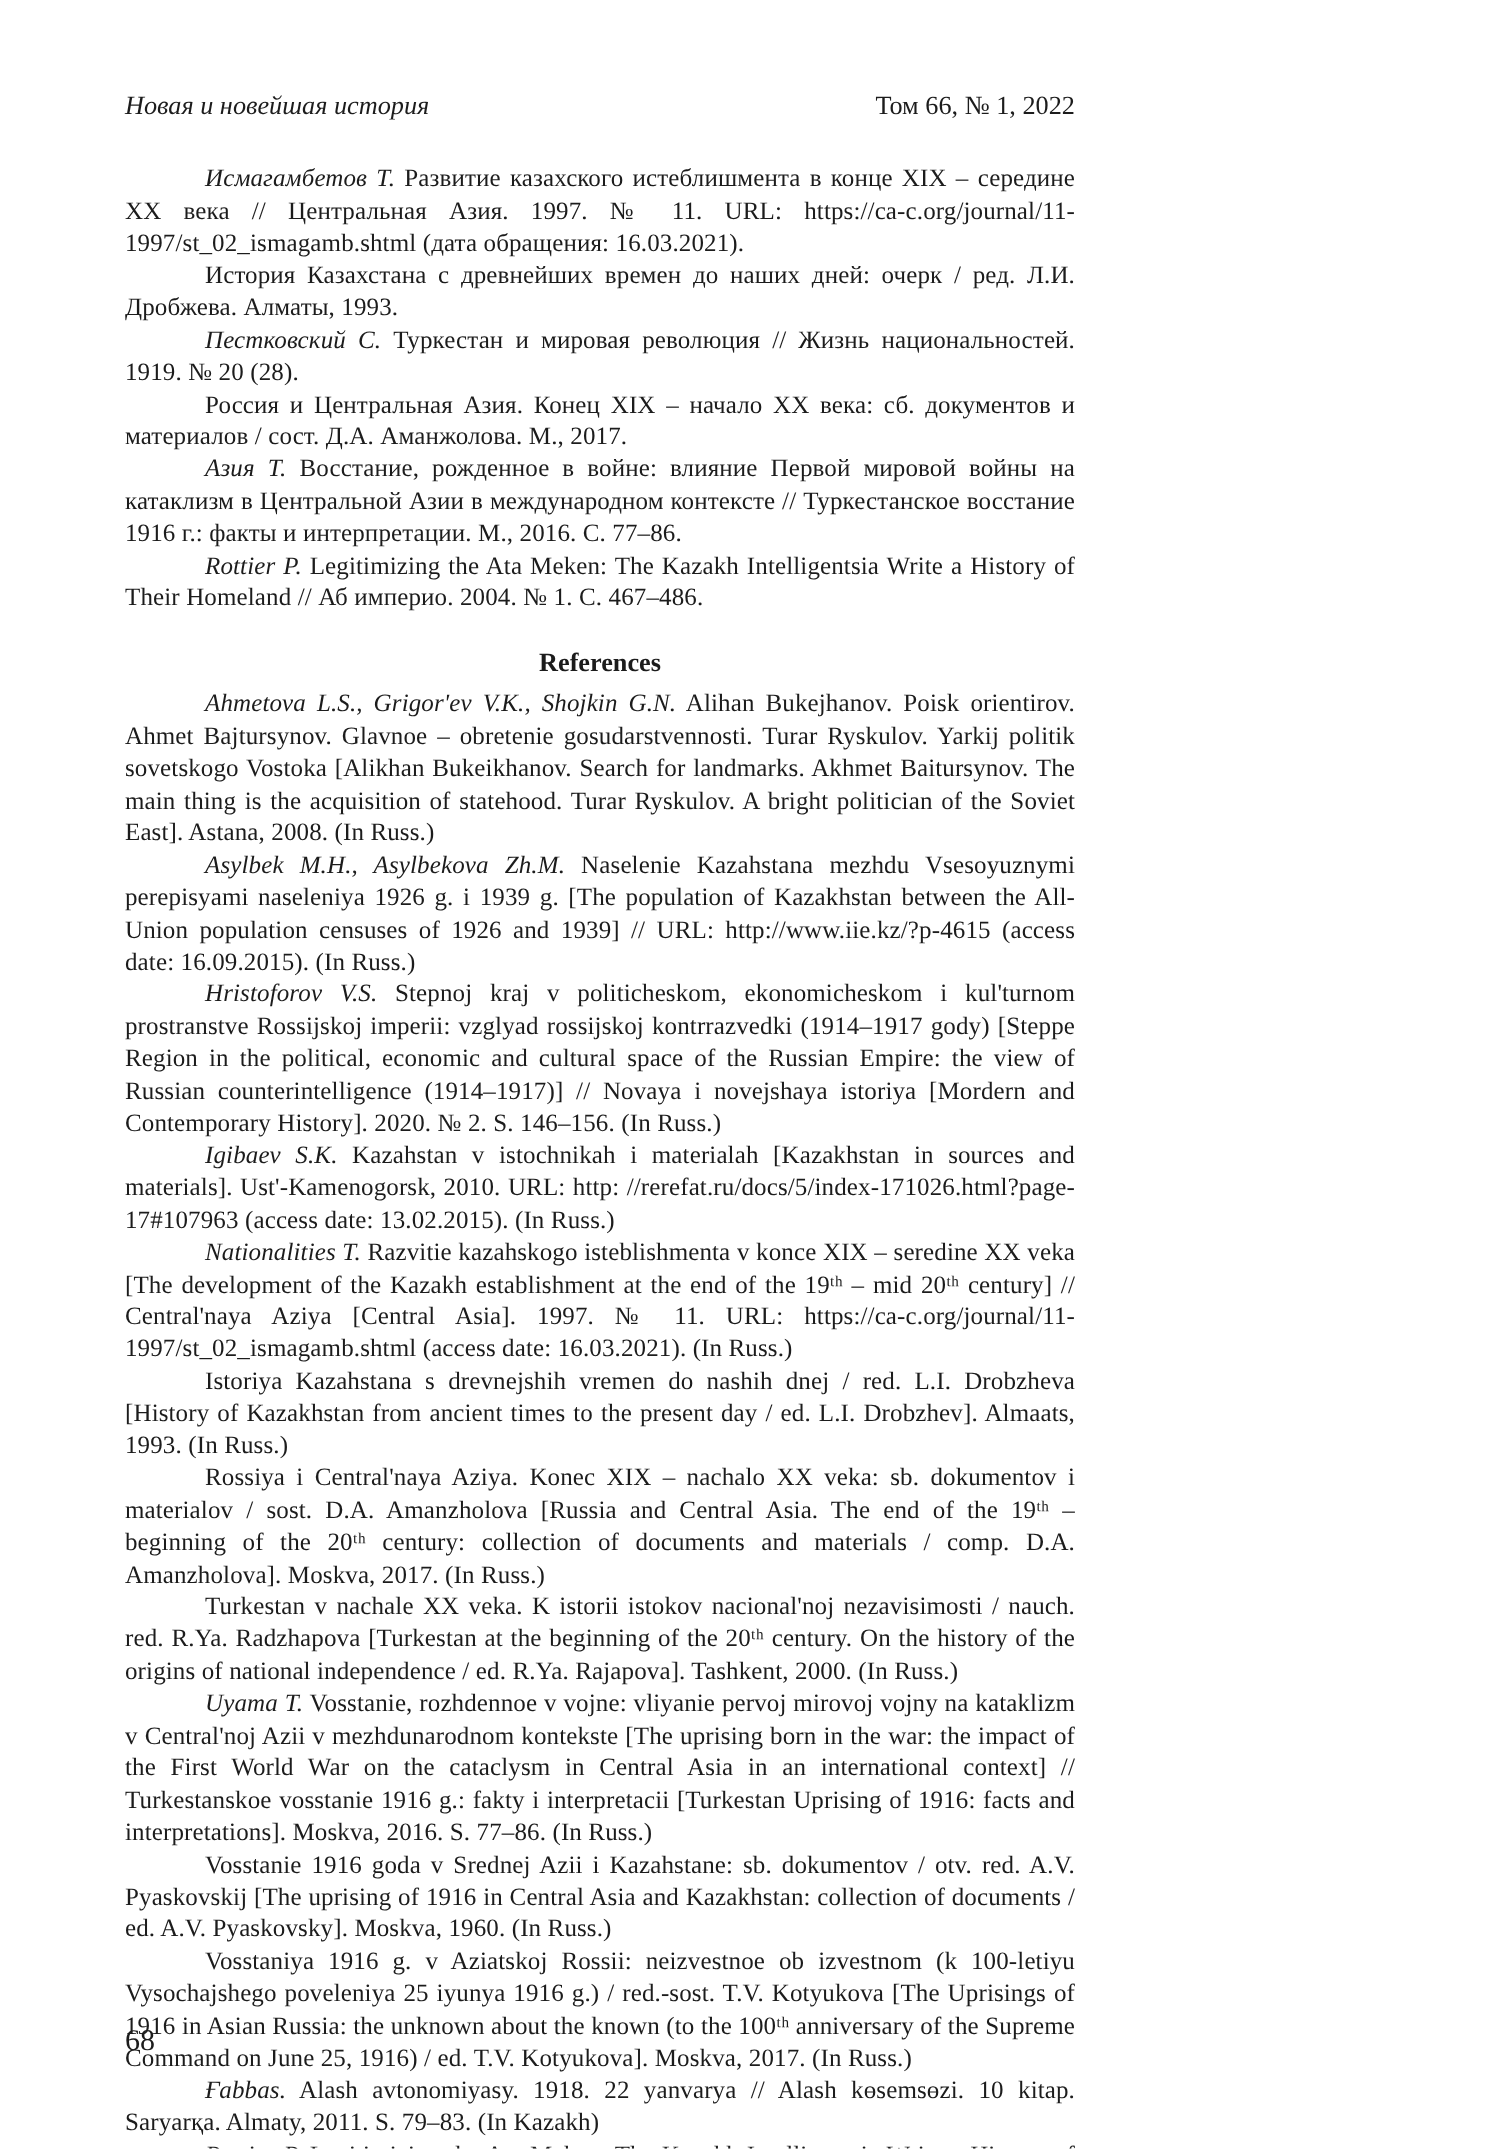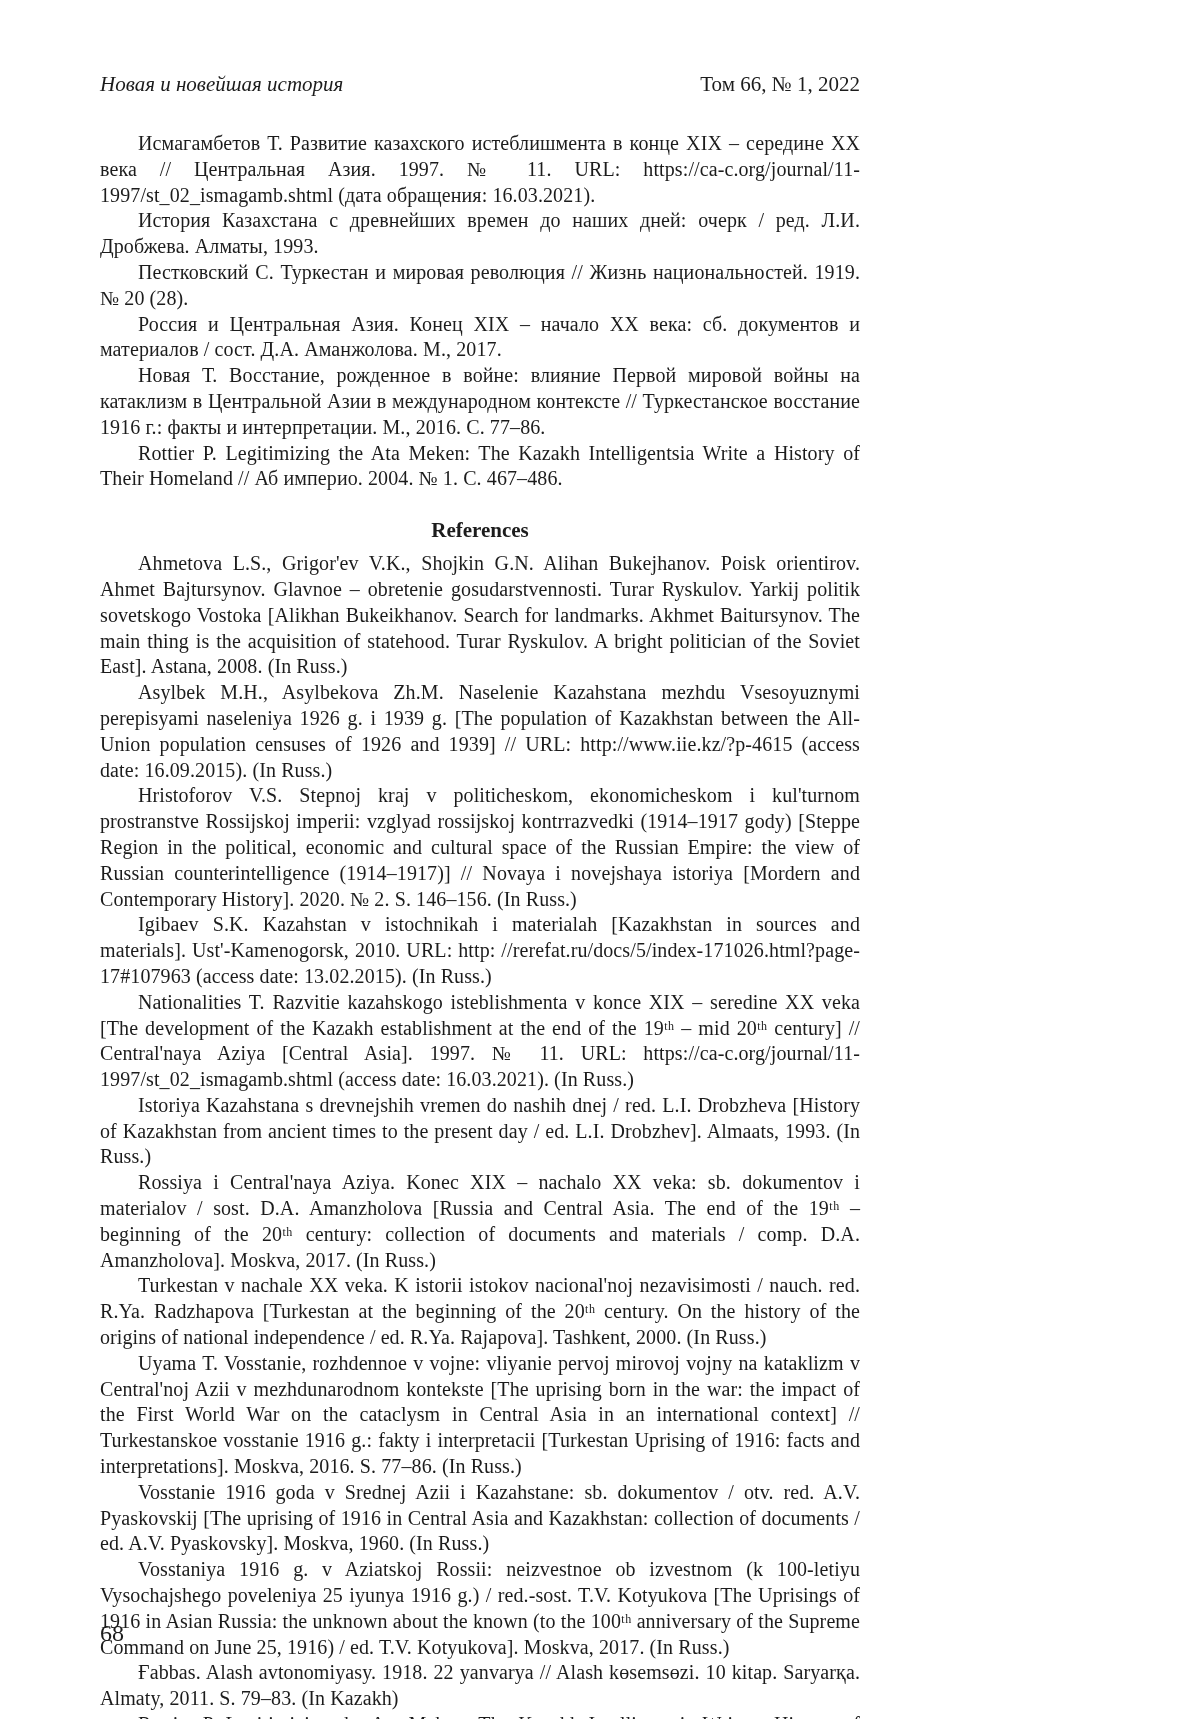--- a/index.html
+++ b/index.html
@@ -38,20 +38,22 @@
   }
   .body-text p.ref {
     margin: 0;
     text-align: justify;
     text-indent: 38px;
     font-size: 20px;
     line-height: 25.8px;
     letter-spacing: 0.1px;
   }
   .au {
+    font-style: italic;
+    margin-left: 26px;
   }
   .refs-heading {
     font-size: 21px;
     font-weight: bold;
     text-align: center;
     margin: 26px 0 8px 0;
     font-style: normal;
   }
   .folio {
     position: absolute;
@@ -70,21 +72,21 @@
       <span class="rh-left">Новая и новейшая история</span>
       <span class="rh-right">Том 66, № 1, 2022</span>
     </header>
 
     <main class="body-text">
 
       <p class="ref"><span class="au">Исмагамбетов Т.</span><span> Развитие казахского истеблишмента в конце XIX – середине XX века // Центральная Азия. 1997. № 11. URL: https://ca-c.org/journal/11-1997/st_02_ismagamb.shtml (дата обращения: 16.03.2021).</span></p>
       <p class="ref"><span class="au"></span><span>История Казахстана с древнейших времен до наших дней: очерк / ред. Л.И. Дробжева. Алматы, 1993.</span></p>
       <p class="ref"><span class="au">Пестковский С.</span><span> Туркестан и мировая революция // Жизнь национальностей. 1919. № 20 (28).</span></p>
       <p class="ref"><span class="au"></span><span>Россия и Центральная Азия. Конец XIX – начало XX века: сб. документов и материалов / сост. Д.А. Аманжолова. М., 2017.</span></p>
-      <p class="ref"><span class="au">Новая Т.</span><span> Восстание, рожденное в войне: влияние Первой мировой войны на катаклизм в Центральной Азии в международном контексте // Туркестанское восстание 1916 г.: факты и интерпретации. М., 2016. С. 77–86.</span></p>
+      <p class="ref"><span class="au">Азия Т.</span><span> Восстание, рожденное в войне: влияние Первой мировой войны на катаклизм в Центральной Азии в международном контексте // Туркестанское восстание 1916 г.: факты и интерпретации. М., 2016. С. 77–86.</span></p>
       <p class="ref"><span class="au">Rottier P.</span><span> Legitimizing the Ata Meken: The Kazakh Intelligentsia Write a History of Their Homeland // Аб империо. 2004. № 1. С. 467–486.</span></p>
 
       <h2 class="refs-heading">References</h2>
 
       <p class="ref"><span class="au">Ahmetova L.S., Grigor'ev V.K., Shojkin G.N.</span><span> Alihan Bukejhanov. Poisk orientirov. Ahmet Bajtursynov. Glavnoe – obretenie gosudarstvennosti. Turar Ryskulov. Yarkij politik sovetskogo Vostoka [Alikhan Bukeikhanov. Search for landmarks. Akhmet Baitursynov. The main thing is the acquisition of statehood. Turar Ryskulov. A bright politician of the Soviet East]. Astana, 2008. (In Russ.)</span></p>
       <p class="ref"><span class="au">Asylbek M.H., Asylbekova Zh.M.</span><span> Naselenie Kazahstana mezhdu Vsesoyuznymi perepisyami naseleniya 1926 g. i 1939 g. [The population of Kazakhstan between the All-Union population censuses of 1926 and 1939] // URL: http://www.iie.kz/?p-4615 (access date: 16.09.2015). (In Russ.)</span></p>
       <p class="ref"><span class="au">Hristoforov V.S.</span><span> Stepnoj kraj v politicheskom, ekonomicheskom i kul'turnom prostranstve Rossijskoj imperii: vzglyad rossijskoj kontrrazvedki (1914–1917 gody) [Steppe Region in the political, economic and cultural space of the Russian Empire: the view of Russian counterintelligence (1914–1917)] // Novaya i novejshaya istoriya [Mordern and Contemporary History]. 2020. № 2. S. 146–156. (In Russ.)</span></p>
       <p class="ref"><span class="au">Igibaev S.K.</span><span> Kazahstan v istochnikah i materialah [Kazakhstan in sources and materials]. Ust'-Kamenogorsk, 2010. URL: http: //rerefat.ru/docs/5/index-171026.html?page-17#107963 (access date: 13.02.2015). (In Russ.)</span></p>
       <p class="ref"><span class="au">Nationalities T.</span><span> Razvitie kazahskogo isteblishmenta v konce XIX – seredine XX veka [The development of the Kazakh establishment at the end of the 19ᵗʰ – mid 20ᵗʰ century] // Central'naya Aziya [Central Asia]. 1997. № 11. URL: https://ca-c.org/journal/11-1997/st_02_ismagamb.shtml (access date: 16.03.2021). (In Russ.)</span></p>
       <p class="ref"><span class="au"></span><span>Istoriya Kazahstana s drevnejshih vremen do nashih dnej / red. L.I. Drobzheva [History of Kazakhstan from ancient times to the present day / ed. L.I. Drobzhev]. Almaats, 1993. (In Russ.)</span></p>

